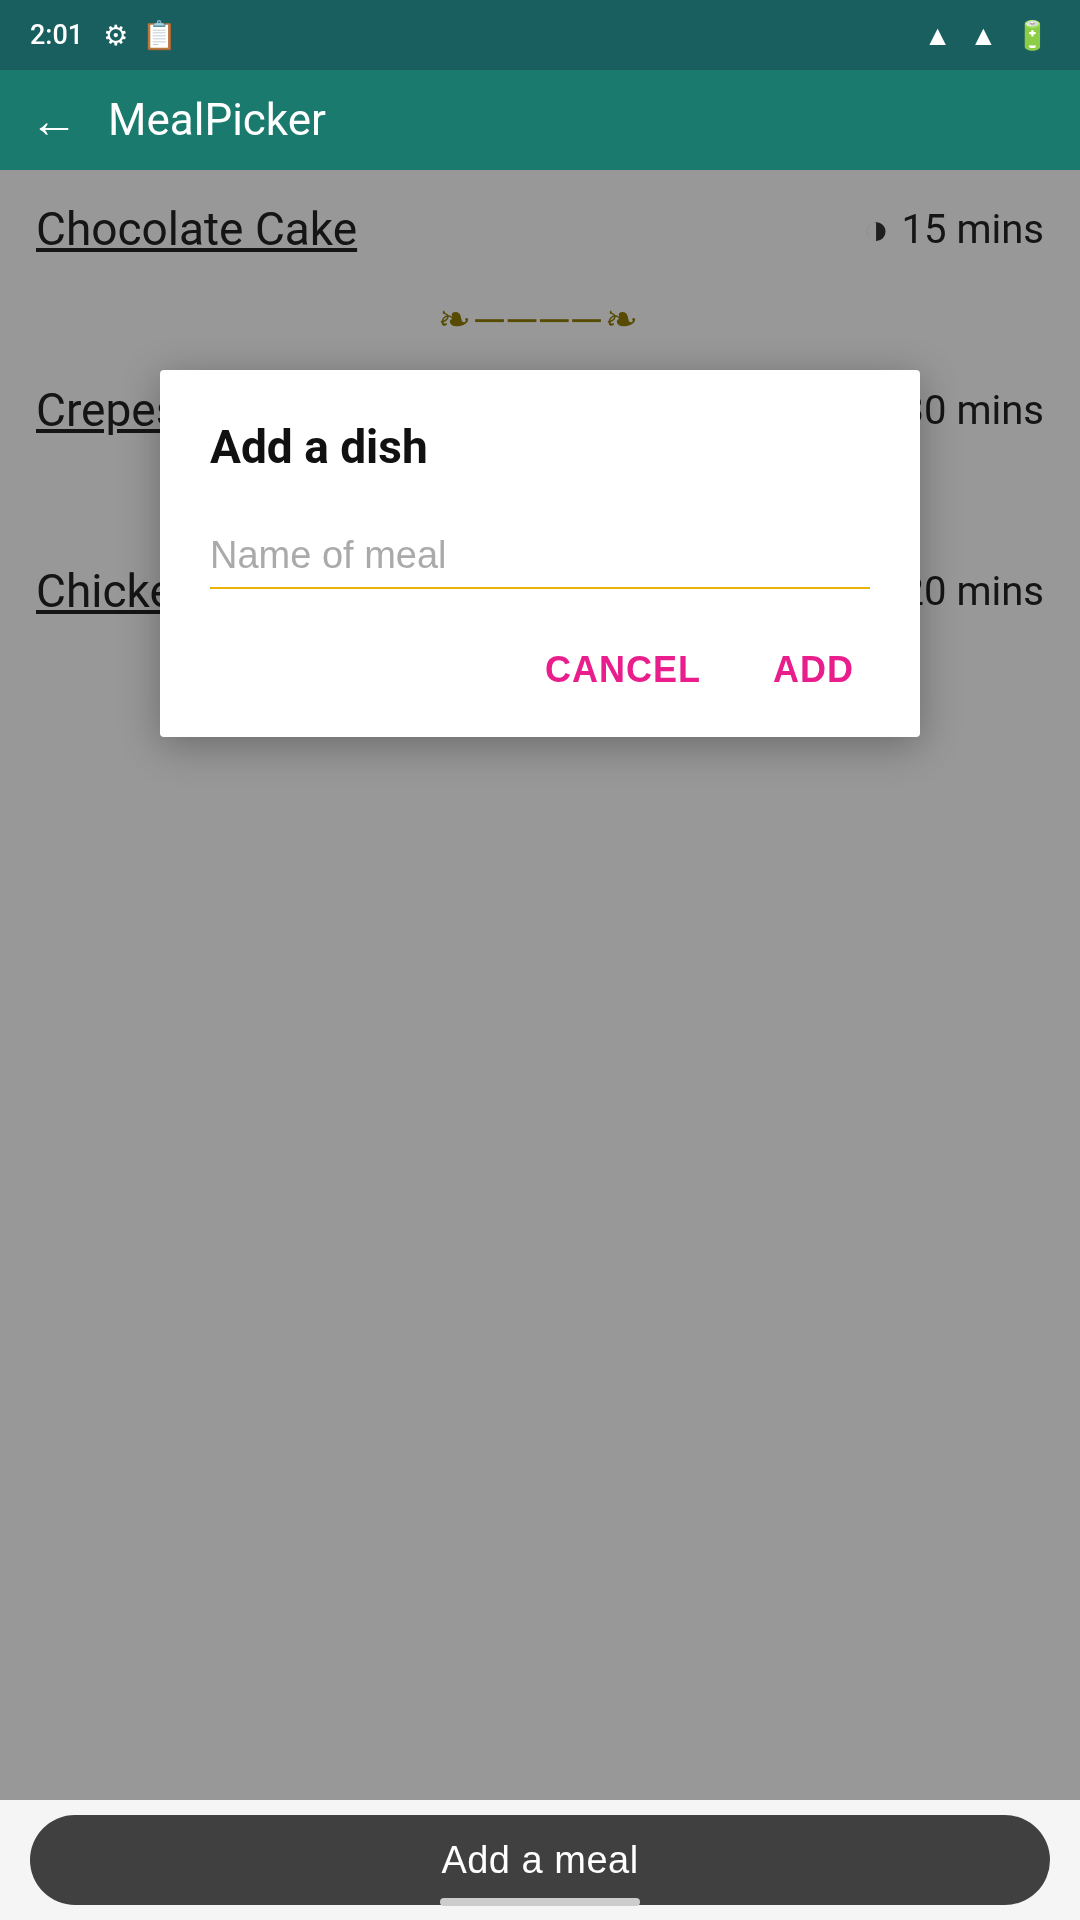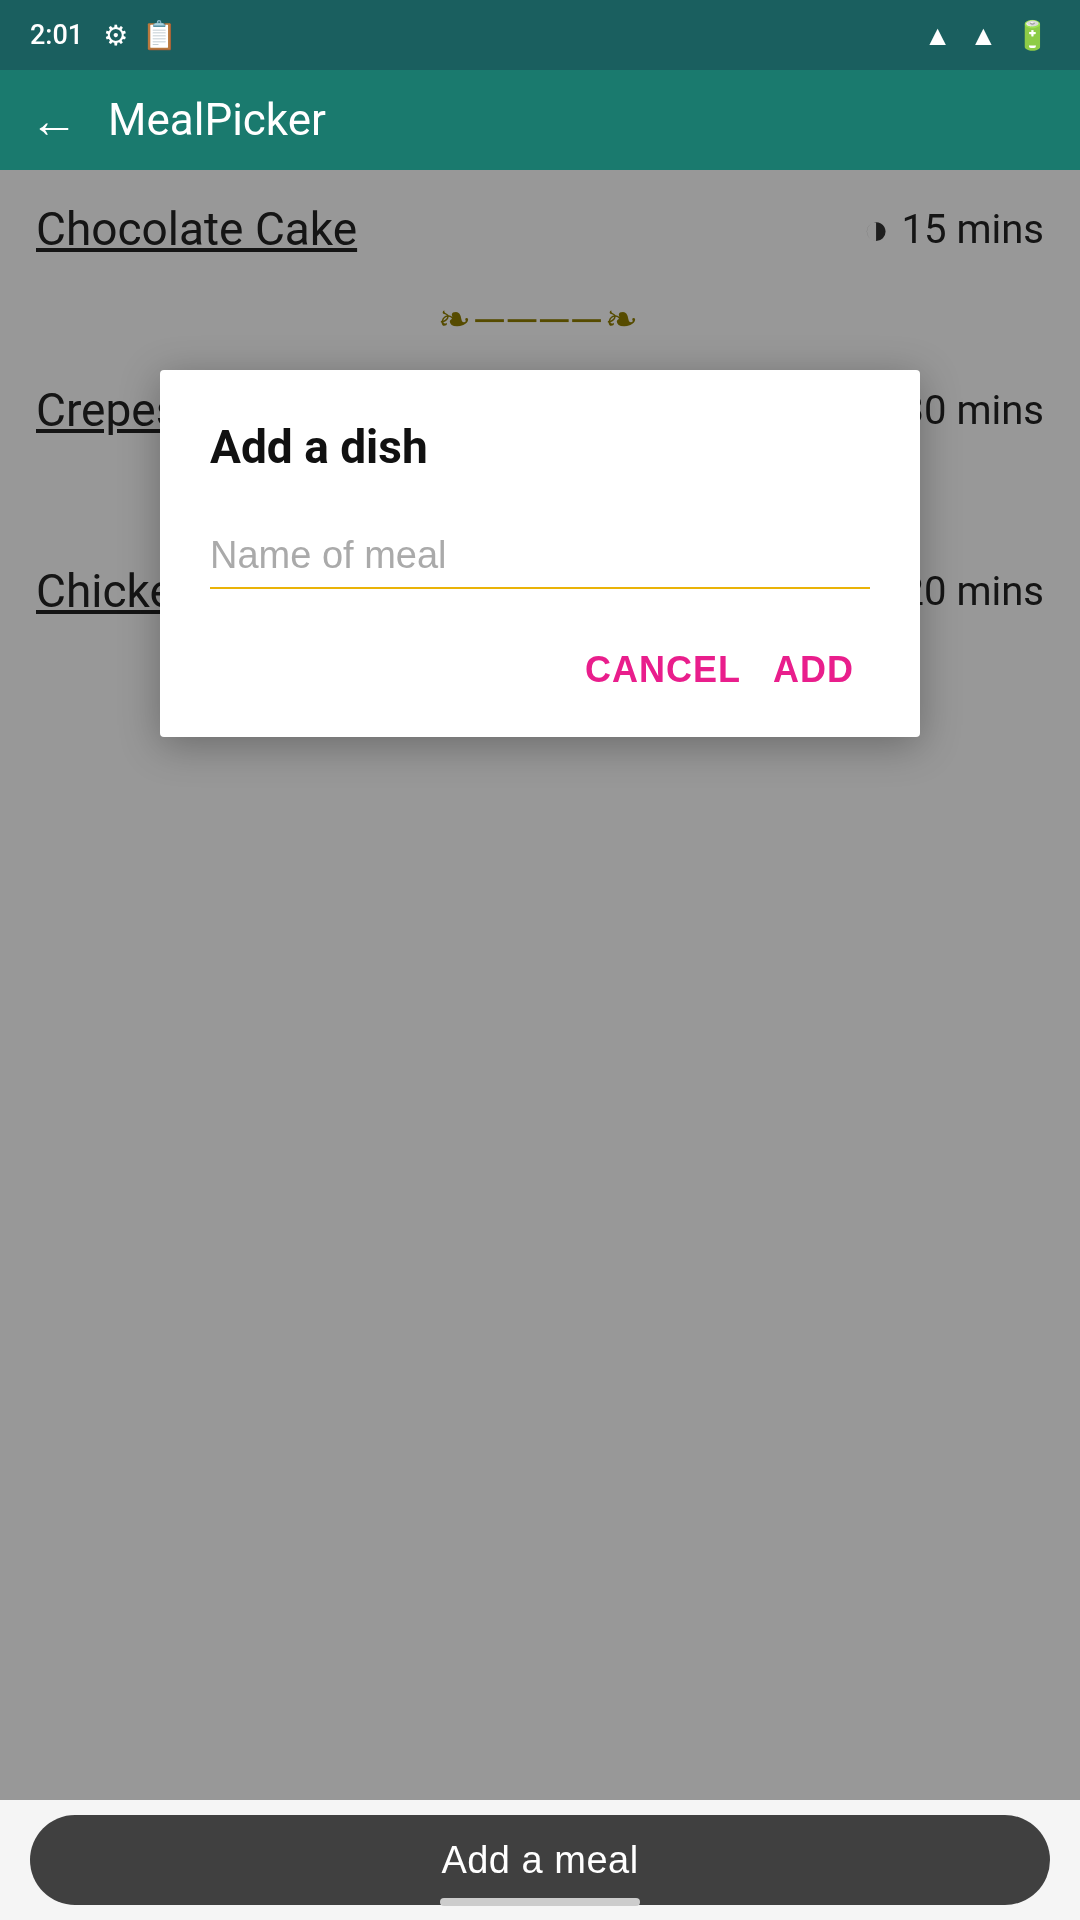--- a/index.html
+++ b/index.html
@@ -178,20 +178,21 @@
       background: transparent;
     }
 
     .dialog-input::placeholder {
       color: #aaa;
     }
 
     .dialog-actions {
       display: flex;
       justify-content: flex-end;
+      gap: 40px;
     }
 
     .dialog-btn {
       font-size: 36px;
       font-weight: 600;
       color: #e91e8c;
       background: none;
       border: none;
       cursor: pointer;
       padding: 10px 16px;

